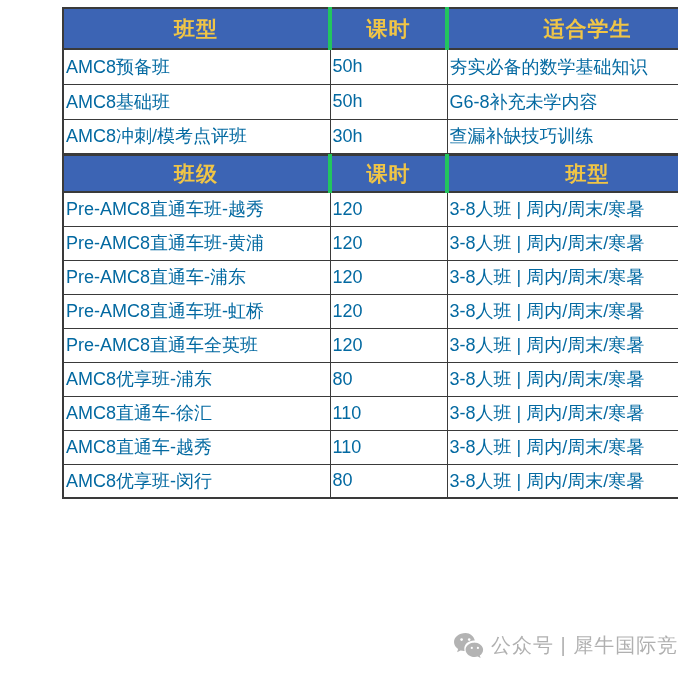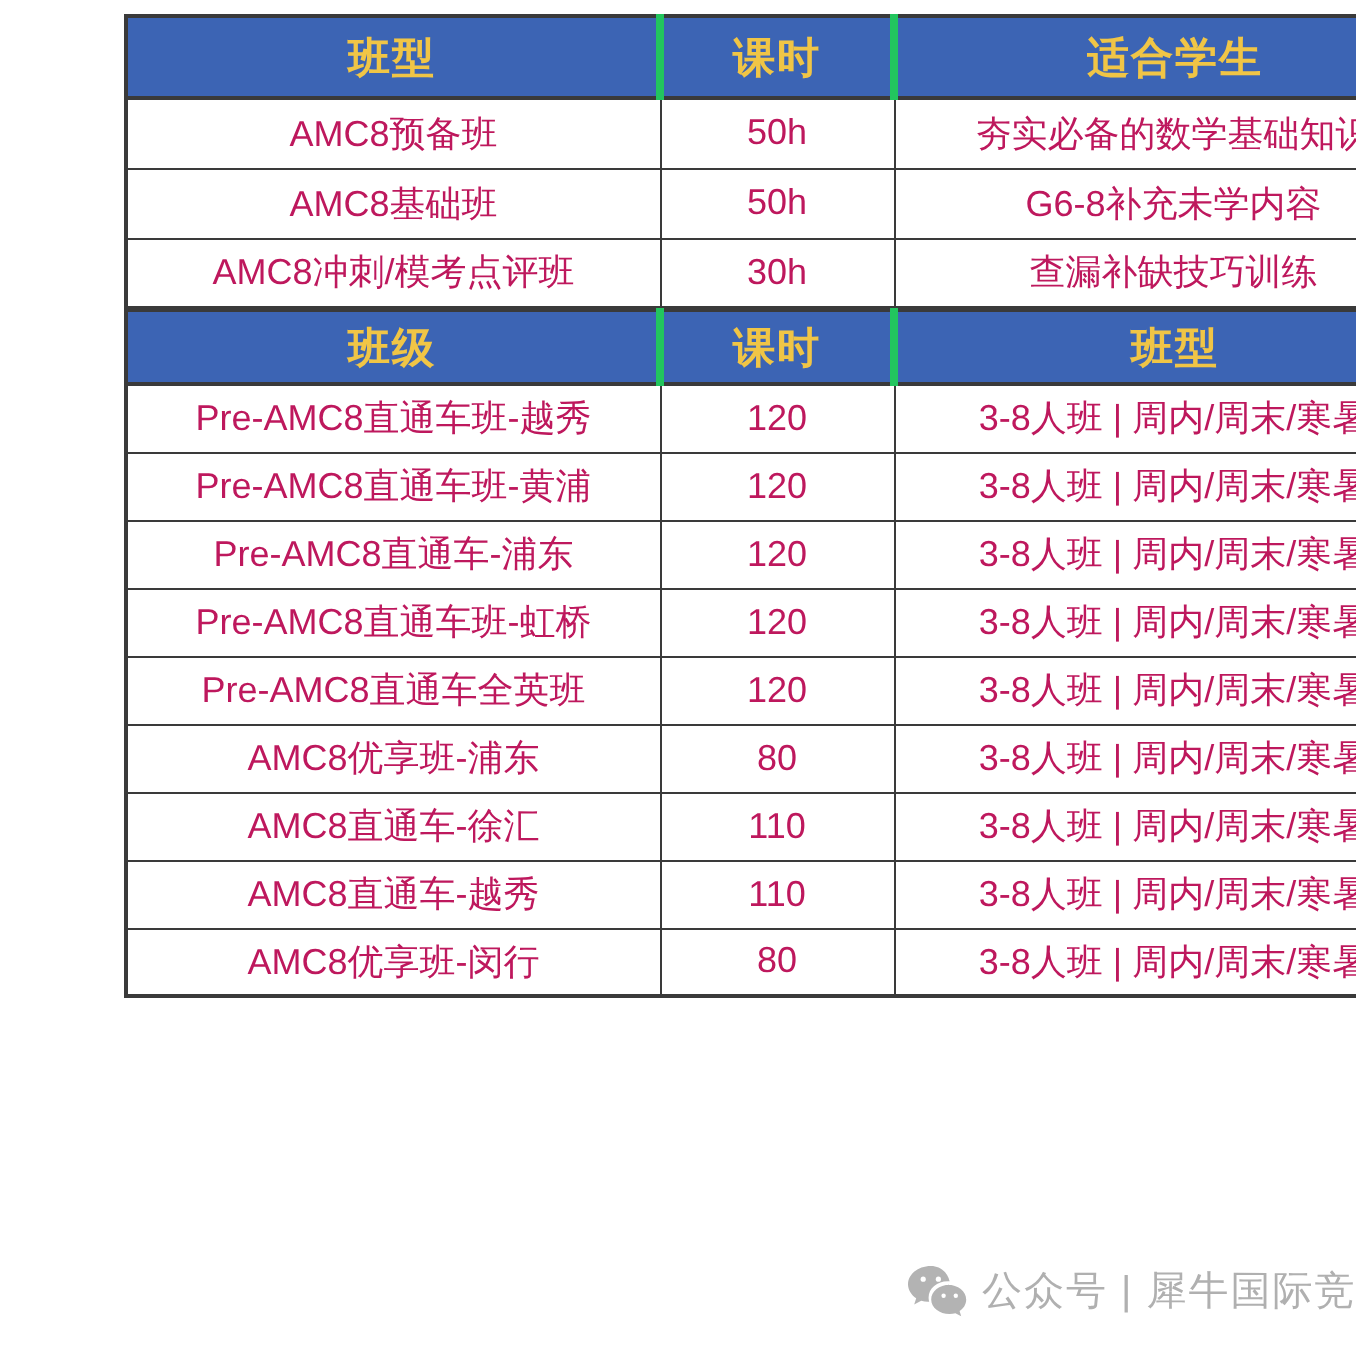--- a/index.html
+++ b/index.html
@@ -17,23 +17,22 @@
     margin: 7px auto 0 auto;
   }
   table {
     border-collapse: collapse;
     table-layout: fixed;
     width: 664px;
     background: #ffffff;
   }
   td {
     border: 1px solid #3a3a3a;
-    text-align: center;
     vertical-align: middle;
-    color: #be185d;
+    color: #0369a1;
     font-size: 18px;
     background: #ffffff;
     padding: 0 2px;
     white-space: nowrap;
     overflow: hidden;
   }
   th {
     background: #3c64b4;
     color: #f0c546;
     font-weight: bold;

